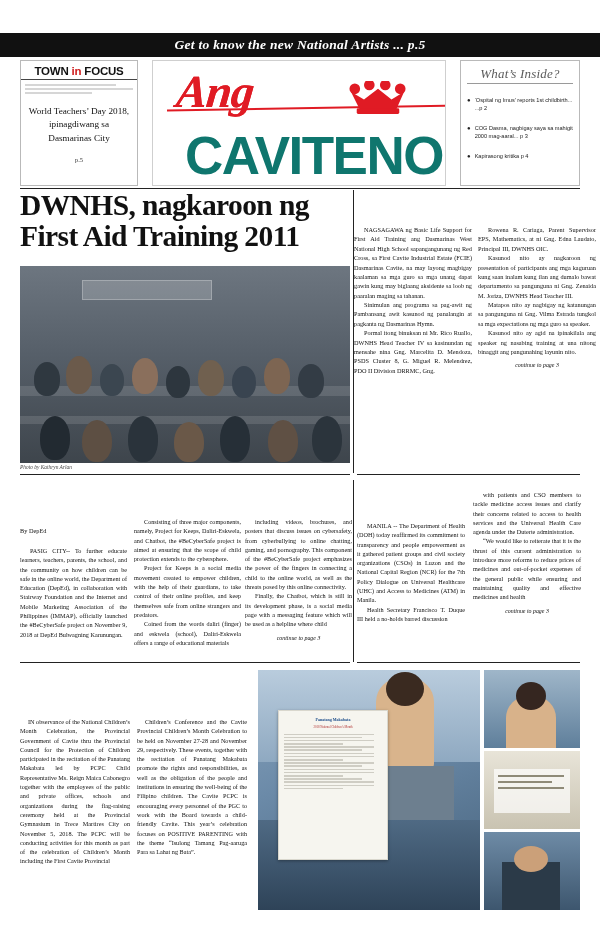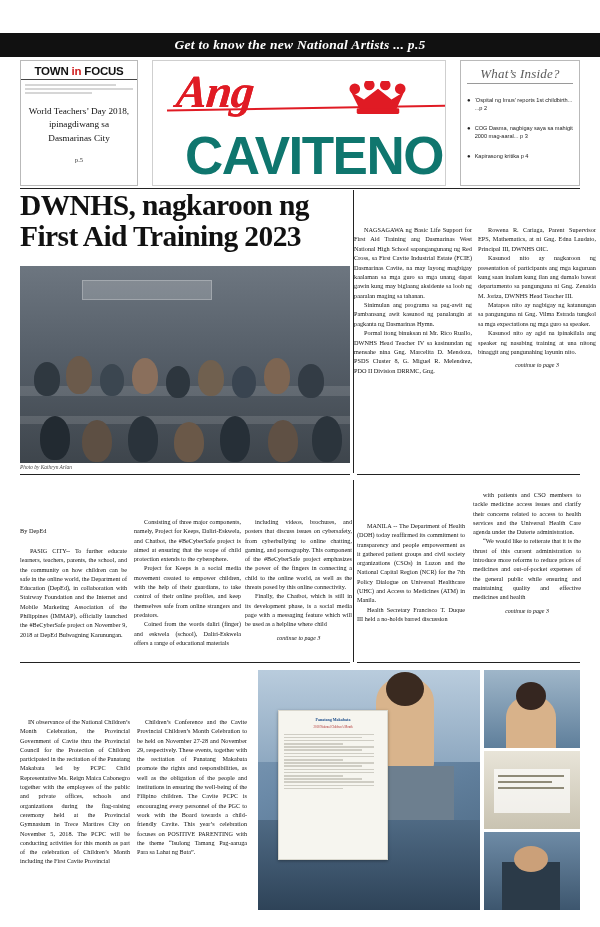--- a/index.html
+++ b/index.html
@@ -297,21 +297,21 @@
       </div>
       <div class="wi-item">
         <span class="wi-bullet">●</span>
         <span>Kapirasong kritika p 4</span>
       </div>
     </div>
   </div>
 
   <div class="rule-top"></div>
 
-  <div class="lead-head">DWNHS, nagkaroon ng First Aid Training 2023</div>
+  <div class="lead-head">DWNHS, nagkaroon ng First Aid Training 2011</div>
 
   <div class="lead-photo">
     <div class="banner"></div>
     <div class="tbl" style="left:0;top:120px;width:330px;height:10px;"></div>
     <div class="tbl" style="left:0;top:150px;width:330px;height:8px;"></div>
     <div class="blob" style="left:14px;top:96px;width:26px;height:34px;background:#2f3840;"></div>
     <div class="blob" style="left:46px;top:90px;width:26px;height:38px;background:#6b5a4b;"></div>
     <div class="blob" style="left:80px;top:98px;width:24px;height:32px;background:#3b4650;"></div>
     <div class="blob" style="left:112px;top:92px;width:26px;height:36px;background:#8a6f5c;"></div>
     <div class="blob" style="left:146px;top:100px;width:24px;height:32px;background:#2d363e;"></div>

